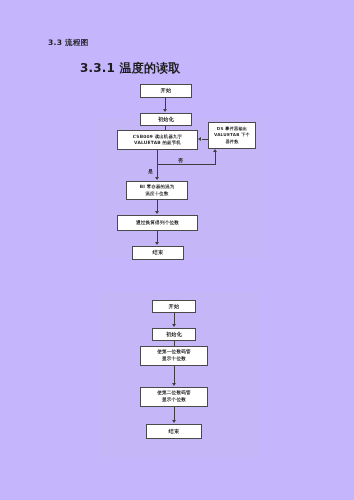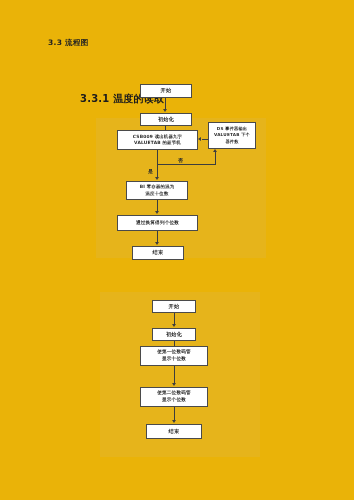--- a/index.html
+++ b/index.html
@@ -11,46 +11,45 @@
     width: 354px;
     height: 500px;
     overflow: hidden;
     font-family: "DejaVu Sans", "Liberation Sans", sans-serif;
     color: #1a1a1a;
     position: relative;
   }
   .page {
     position: absolute;
     inset: 0;
-    background: #eab308;
+    background: #c4b5fd;
   }
   
   .scan-wash {
     position: absolute;
     background: rgba(200,200,200,0.10);
     pointer-events: none;
   }
   .heading-l2 {
     position: absolute;
     left: 48px;
     top: 38px;
     font-size: 7.5px;
     font-weight: 700;
     letter-spacing: 0.3px;
     color: #222;
     white-space: nowrap;
   }
   .heading-l3 {
     position: absolute;
-    font-size: 10px;
+    font-size: 12px;
     font-weight: 700;
     letter-spacing: 0.2px;
     color: #1c1c1c;
     white-space: nowrap;
-    margin-top: 32px;
   }
   #sec-331 { left: 80px; top: 60px; }
   #sec-332 { left: 80px; top: 277px; }
 
   .flow {
     position: absolute;
     left: 0;
     top: 0;
     width: 354px;
     height: 500px;

